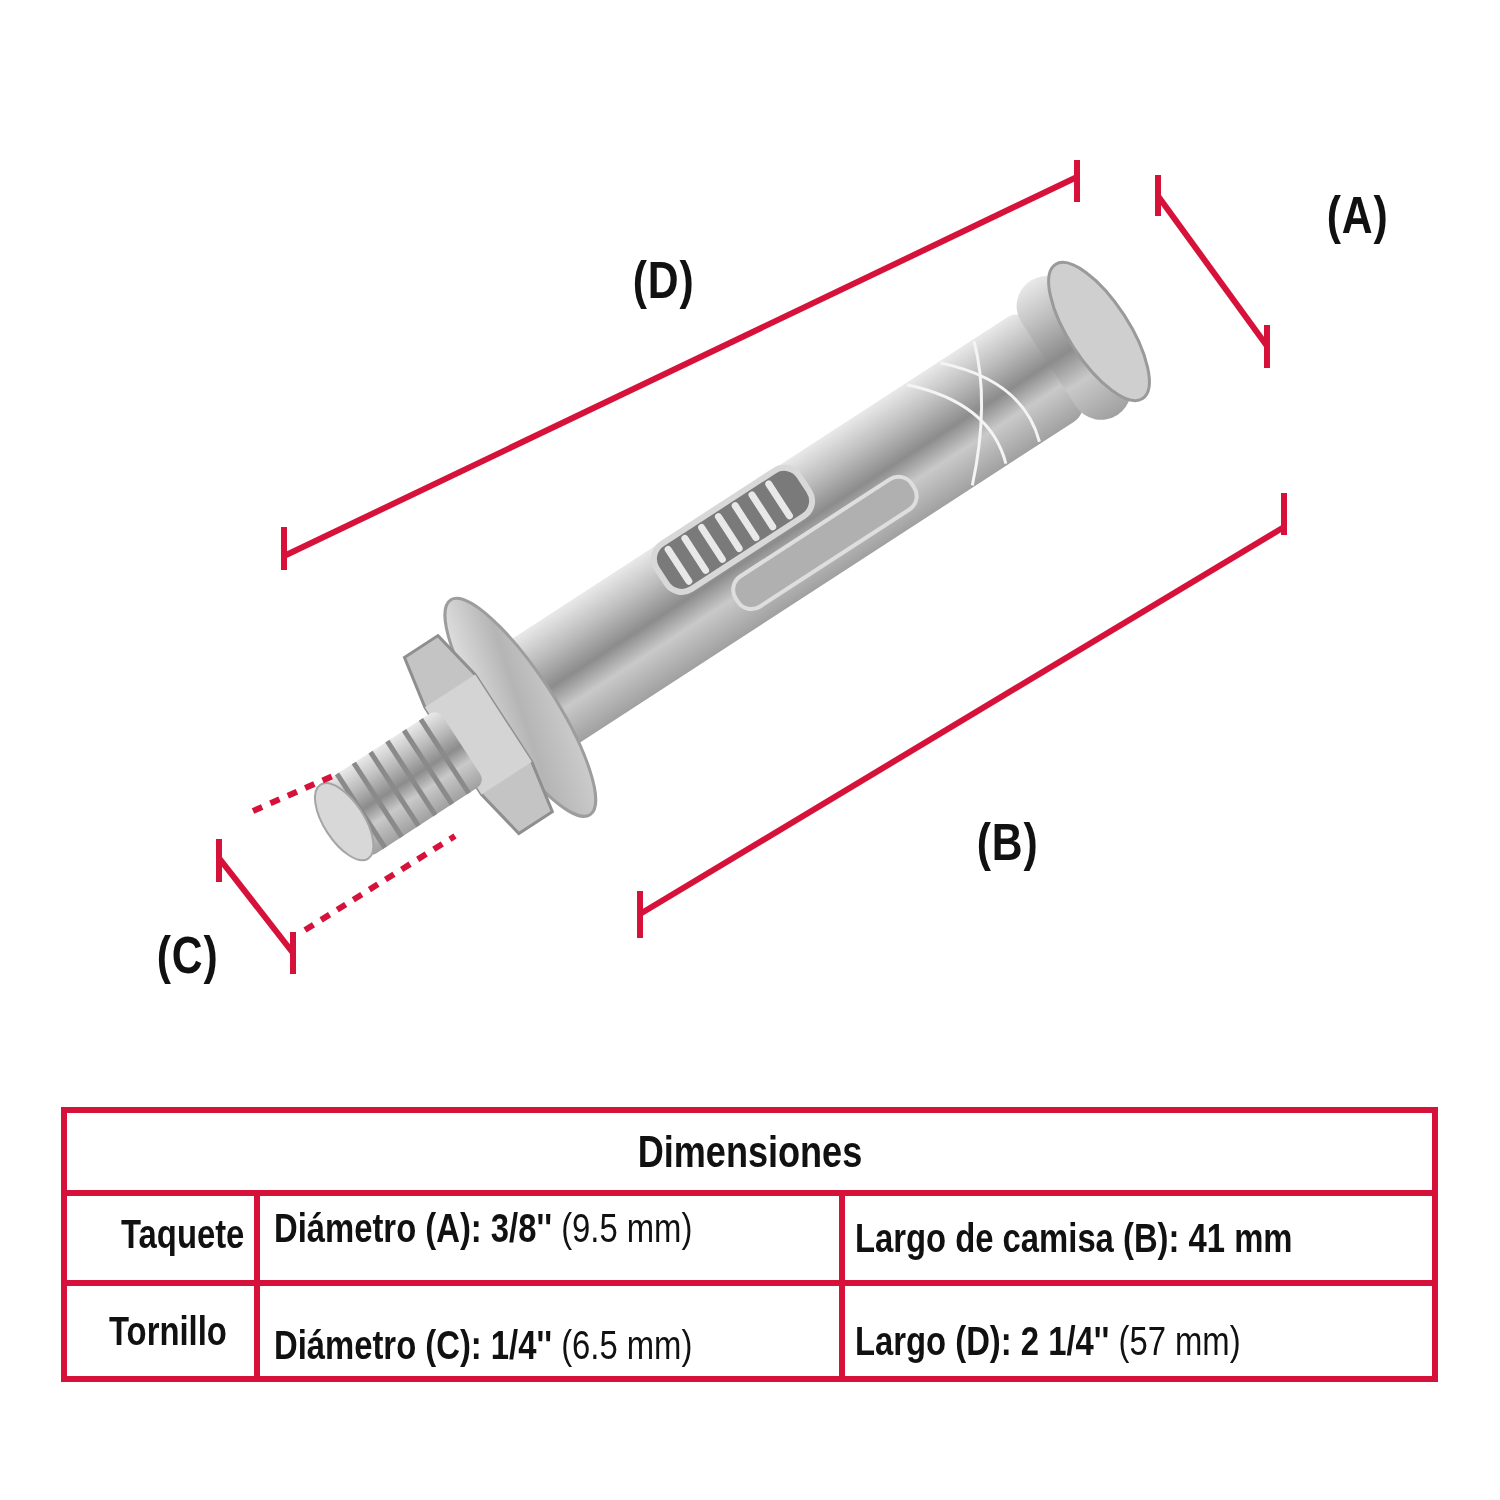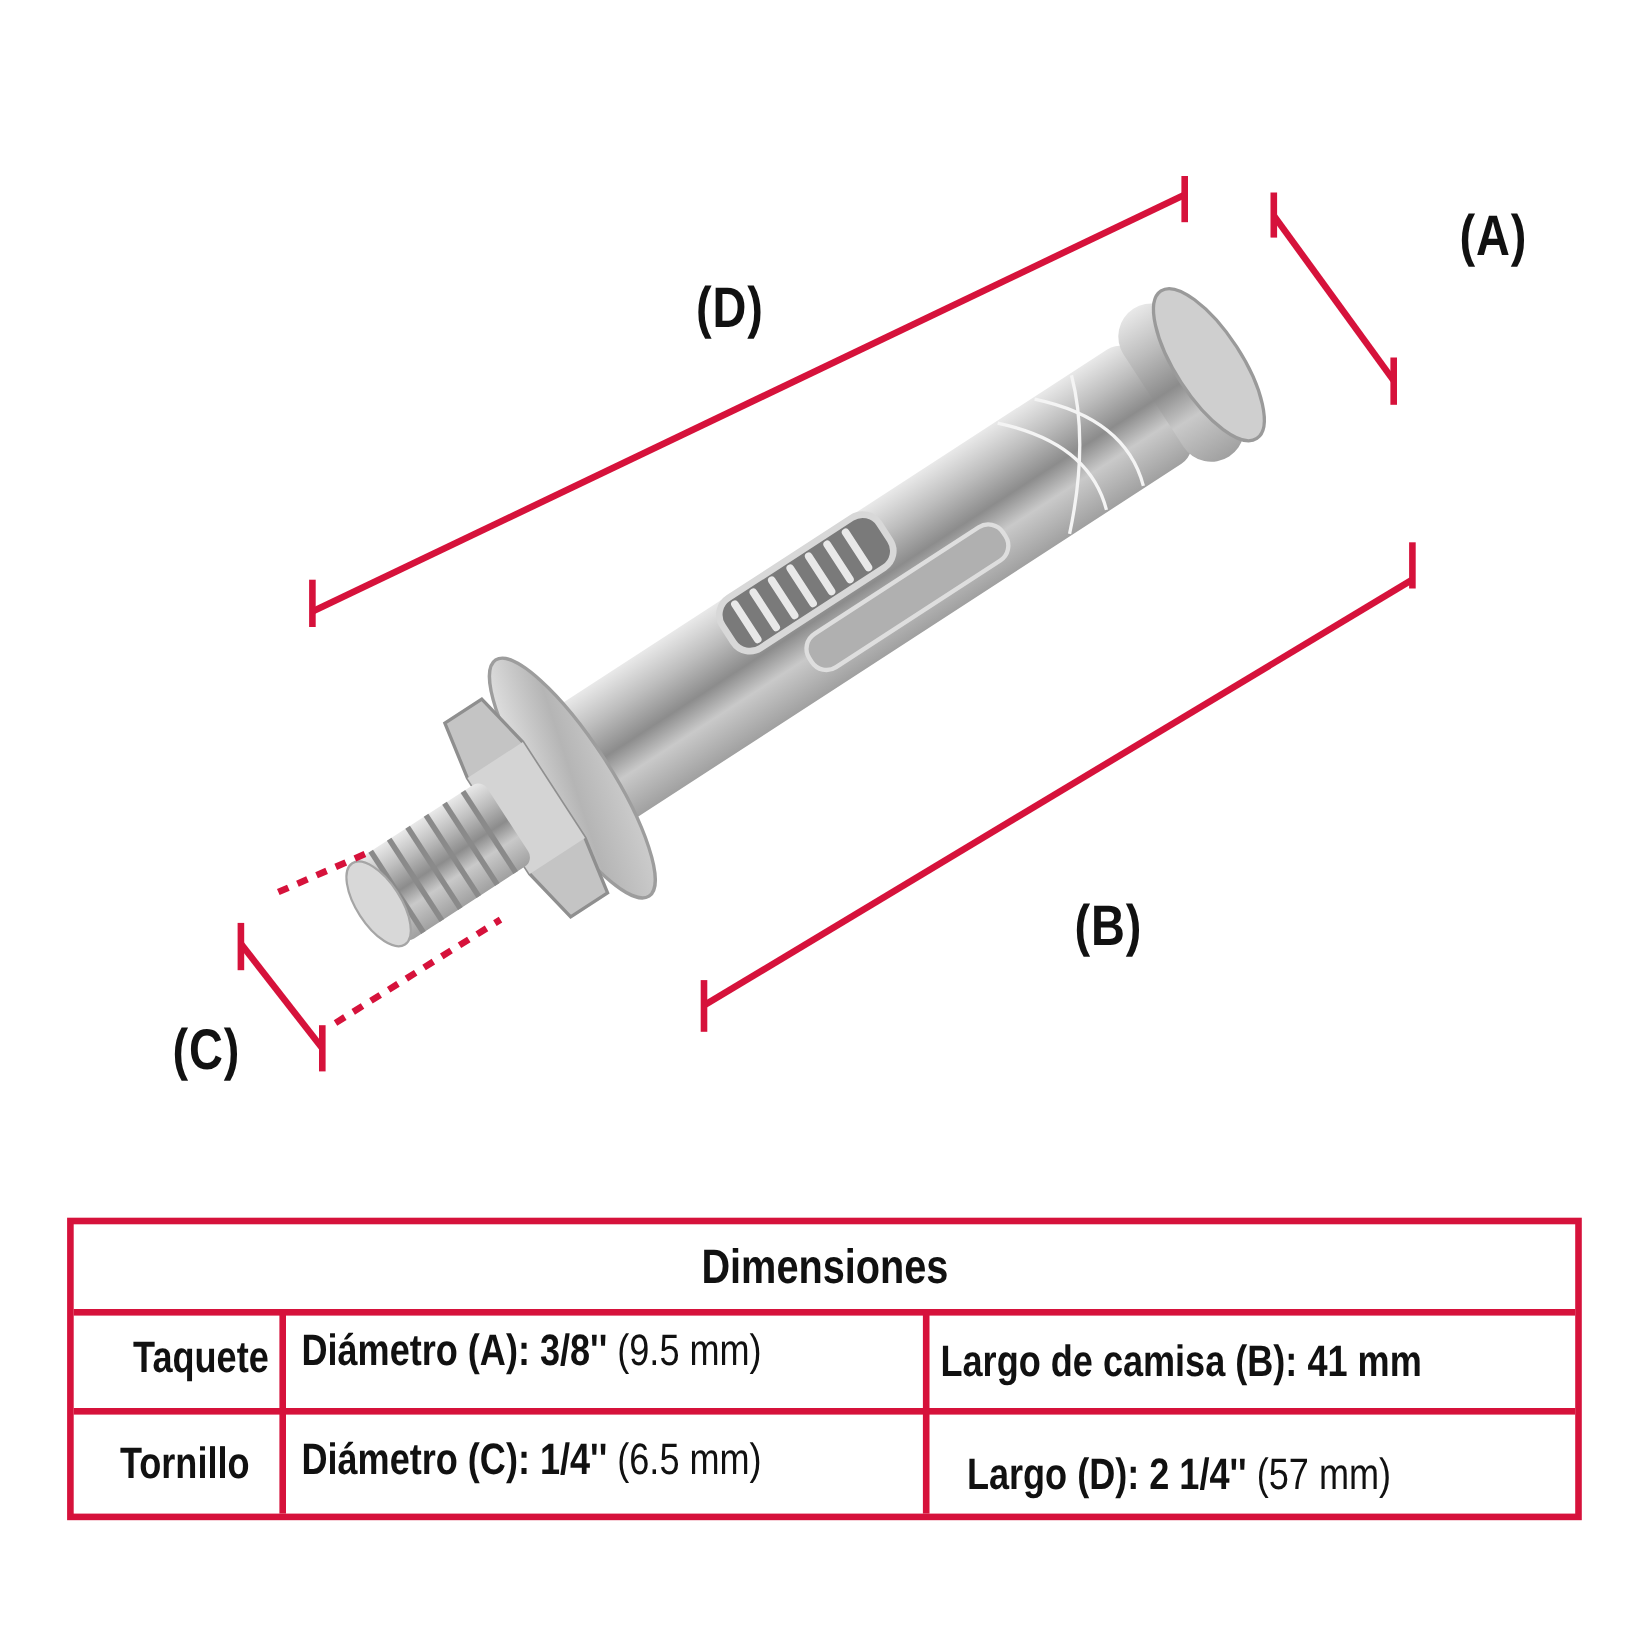--- a/index.html
+++ b/index.html
@@ -120,19 +120,19 @@
   <div class="cell" style="left:207px; top:83px; height:64px;">
     <span class="inner"><span class="b">Diámetro (A): 3/8''</span><span class="n"> (9.5 mm)</span></span>
   </div>
   <div class="cell" style="left:788px; top:83px; height:84px;">
     <span class="inner"><span class="b">Largo de camisa (B): 41 mm</span><span class="n"></span></span>
   </div>
 
   <div class="cell b" style="left:20px; top:173px; height:90px;margin-left:22px;">
     <span class="inner">Tornillo</span>
   </div>
-  <div class="cell" style="left:207px; top:173px; height:82px;">
+  <div class="cell" style="left:207px; top:173px; height:82px;align-items:flex-end;">
     <span class="inner"><span class="b">Diámetro (C): 1/4''</span><span class="n"> (6.5 mm)</span></span>
   </div>
-  <div class="cell" style="left:788px; top:173px; height:110px;margin-left:24px;">
+  <div class="cell" style="left:788px; top:173px; height:110px;">
     <span class="inner"><span class="b">Largo (D): 2 1/4''</span><span class="n"> (57 mm)</span></span>
   </div>
 </div>
 
 </body></html>

